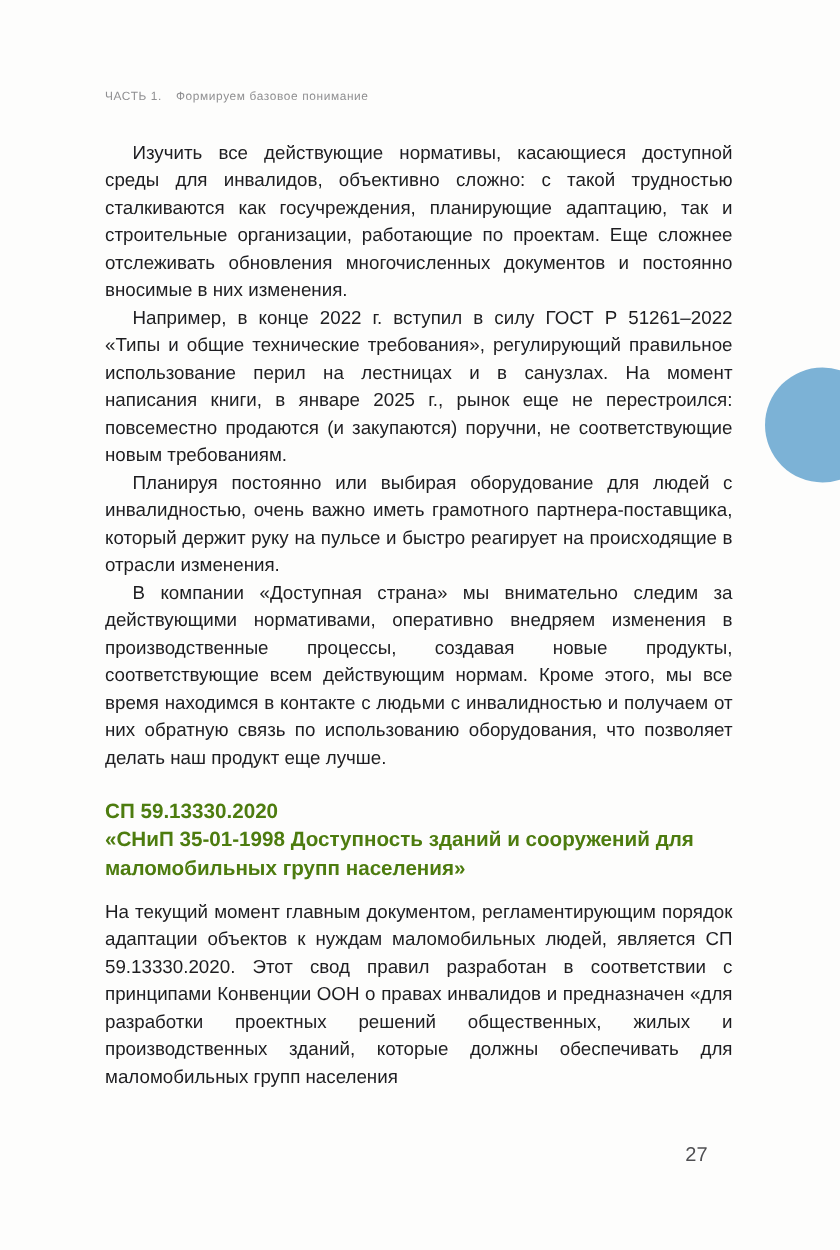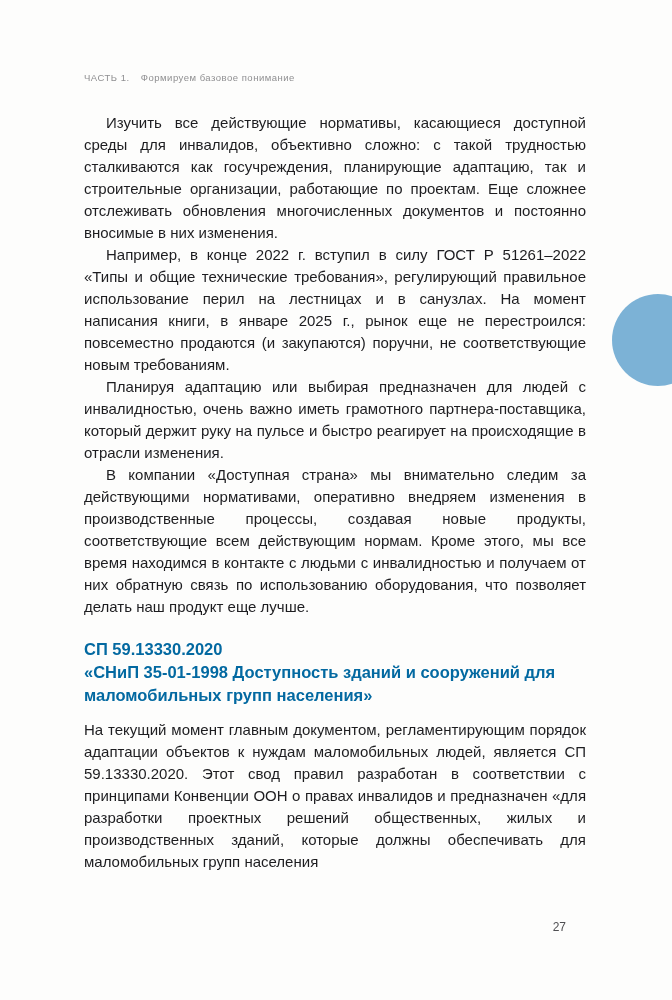--- a/index.html
+++ b/index.html
@@ -52,47 +52,47 @@
     -webkit-hyphens: auto;
   }
   .content p.no-indent {
     text-indent: 0;
   }
   .content h2 {
     margin: 20px 0 12px 0;
     font-size: 16.5px;
     line-height: 23px;
     font-weight: 700;
-    color: #0369a1;
+    color: #4d7c0f;
     text-align: left;
   }
   .page-number {
     position: absolute;
     right: 106px;
     bottom: 66px;
-    font-size: 12px;
+    font-size: 16px;
     color: #4f4f52;
   }
 </style>
 </head>
 <body>
 
 <div class="page">
 
   <header class="running-header">
     <span class="part">ЧАСТЬ 1.</span>
     <span class="chapter">Формируем базовое понимание</span>
   </header>
 
   <div class="accent-circle" style="background: rgb(124, 178, 214);"></div>
 
   <main class="content">
     <p>Изучить все действующие нормативы, касающиеся доступной среды для инвалидов, объективно сложно: с такой трудностью сталкиваются как госучреждения, планирующие адаптацию, так и строительные организации, работающие по проектам. Еще сложнее отслеживать обновления многочисленных документов и постоянно вносимые в них изменения.</p>
     <p>Например, в конце 2022 г. вступил в силу ГОСТ Р 51261–2022 «Типы и общие технические требования», регулирующий правильное использование перил на лестницах и в санузлах. На момент написания книги, в январе 2025 г., рынок еще не перестроился: повсеместно продаются (и закупаются) поручни, не соответствующие новым требованиям.</p>
-    <p>Планируя адаптацию или выбирая предназначен для людей с инвалидностью, очень важно иметь грамотного партнера-поставщика, который держит руку на пульсе и быстро реагирует на происходящие в отрасли изменения.</p>
+    <p>Планируя постоянно или выбирая оборудование для людей с инвалидностью, очень важно иметь грамотного партнера-поставщика, который держит руку на пульсе и быстро реагирует на происходящие в отрасли изменения.</p>
     <p>В компании «Доступная страна» мы внимательно следим за действующими нормативами, оперативно внедряем изменения в производственные процессы, создавая новые продукты, соответствующие всем действующим нормам. Кроме этого, мы все время находимся в контакте с людьми с инвалидностью и получаем от них обратную связь по использованию оборудования, что позволяет делать наш продукт еще лучше.</p>
 
     <h2>
       <span>СП 59.13330.2020</span><br>
       <span>«СНиП 35-01-1998 Доступность зданий и сооружений для маломобильных групп населения»</span>
     </h2>
 
     <p class="no-indent">На текущий момент главным документом, регламентирующим порядок адаптации объектов к нуждам маломобильных людей, является СП 59.13330.2020. Этот свод правил разработан в соответствии с принципами Конвенции ООН о правах инвалидов и предназначен «для разработки проектных решений общественных, жилых и производственных зданий, которые должны обеспечивать для маломобильных групп населения</p>
   </main>
 

